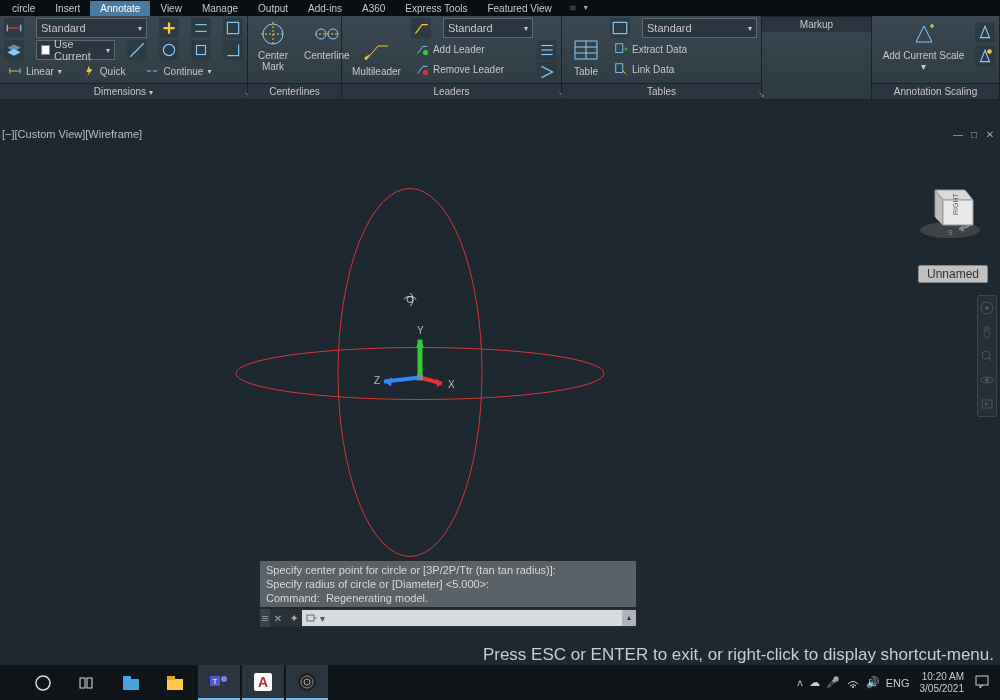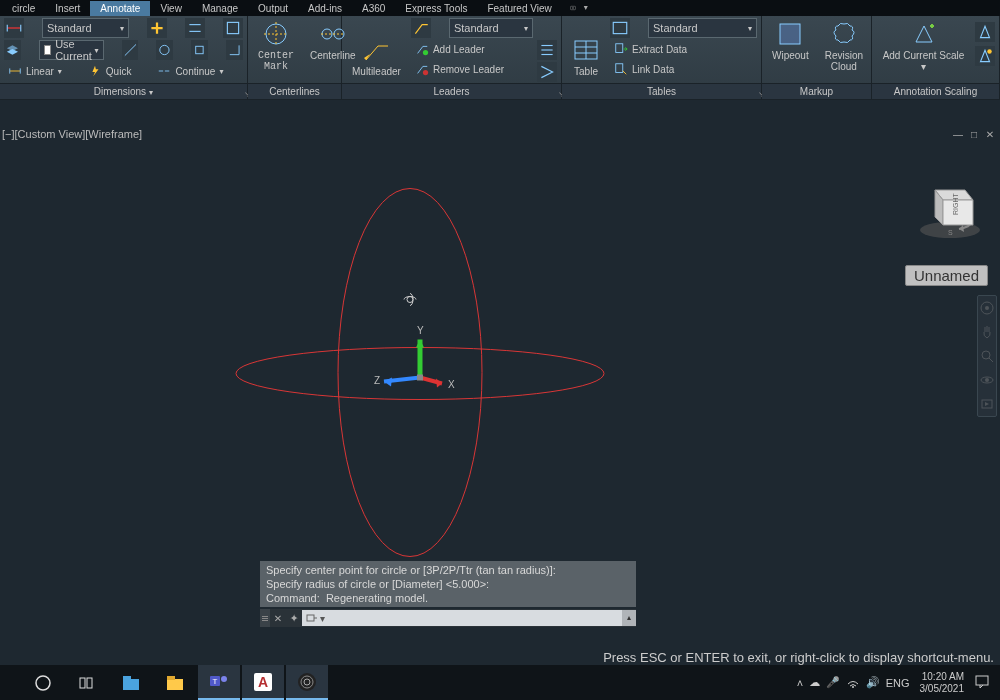--- a/index.html
+++ b/index.html
@@ -16,60 +16,60 @@
   .ribbon { height: 84px; background: linear-gradient(#3a4750, #2e3a42); display: flex; border-bottom: 1px solid #1a2228; }
   .panel { border-right: 1px solid #1a2228; display: flex; flex-direction: column; position: relative; }
   .panel-body { flex: 1; display: flex; padding: 2px 4px 0 4px; gap: 4px; }
   .panel-title { height: 16px; font-size: 10px; color: #c8c8c8; text-align: center; background: #2a3540; border-top: 1px solid #1a2228; line-height: 16px; position: relative; }
   .panel-title .arrow { position: absolute; right: 3px; top: 3px; width: 0; height: 0; font-size: 8px; color: #888; }
   .panel-title .caret { font-size: 8px; margin-left: 3px; }
 
   .combo { height: 20px; background: #2a3540; border: 1px solid #5a6870; display: flex; align-items: center; padding: 0 4px; font-size: 11px; color: #c8c8c8; position: relative; }
   .combo .caret { margin-left: auto; font-size: 8px; }
   .small-btn { width: 20px; height: 20px; background: #2e3a42; border: 1px solid transparent; display: flex; align-items: center; justify-content: center; }
-  .row { display: flex; gap: 18px; align-items: center; }
+  .row { display: flex; gap: 12px; align-items: center; }
   .col { display: flex; flex-direction: column; gap: 2px; }
 
   .big-btn { display: flex; flex-direction: column; align-items: center; justify-content: flex-start; padding: 2px 6px; color: #c8c8c8; font-size: 10px; text-align: center; gap: 2px; }
   .big-btn .icon { width: 28px; height: 28px; display: flex; align-items: center; justify-content: center; }
   .text-btn { display: flex; align-items: center; gap: 4px; color: #c8c8c8; font-size: 10px; padding: 1px 4px; height: 18px; }
   .text-btn .icon { width: 14px; height: 14px; }
 
   
   .svg-icon { width: 100%; height: 100%; }
 
   
   .drawing-area { position: absolute; top: 100px; left: 0; right: 0; bottom: 35px; background: #1e2830; }
   .view-label { position: absolute; top: 28px; left: 2px; font-size: 11px; color: #bbb; }
   .window-controls { position: absolute; top: 28px; right: 4px; display: flex; gap: 4px; }
   .window-controls span { width: 12px; height: 12px; color: #aaa; font-size: 10px; display: flex; align-items: center; justify-content: center; }
 
   .viewcube-wrap { position: absolute; top: 75px; right: 15px; width: 70px; height: 70px; }
-  .unnamed-tag { position: absolute; top: 165px; right: 12px; background: #c0c0c0; color: #333; font-size: 15px; padding: 1px 8px; border: 1px solid #888; border-radius: 2px; }
+  .unnamed-tag { position: absolute; top: 165px; right: 12px; background: #c0c0c0; color: #333; font-size: 12px; padding: 1px 8px; border: 1px solid #888; border-radius: 2px; }
 
   .nav-bar { position: absolute; right: 3px; top: 195px; width: 20px; background: rgba(60,70,80,0.3); border: 1px solid #3a4750; border-radius: 2px; display: flex; flex-direction: column; align-items: center; padding: 4px 0; gap: 8px; }
   .nav-bar .nicon { width: 16px; height: 16px; opacity: 0.4; }
 
   .canvas-svg { position: absolute; top: 0; left: 0; width: 100%; height: 100%; }
 
   
   .cmd-area { position: absolute; bottom: 73px; left: 260px; width: 376px; }
   .cmd-history { background: #5a6268; color: #d8d8d8; font-family: "Consolas", monospace; font-size: 11px; padding: 2px 6px; line-height: 14px; }
   .cmd-history .line { white-space: pre; }
   .cmd-input-row { display: flex; align-items: center; background: #2a3238; height: 18px; margin-top: 2px; }
   .cmd-handle { width: 10px; height: 18px; background: #3a4248; display:flex; flex-direction:column; justify-content:center; gap:1px; padding:0 2px;}
   .cmd-handle i { height:1px; background:#888; }
   .cmd-close { width: 16px; text-align: center; color: #aaa; font-size: 10px; }
   .cmd-customize { width: 16px; text-align: center; color: #aaa; font-size: 11px; }
   .cmd-input { flex: 1; background: #d8dce0; height: 16px; display: flex; align-items: center; padding: 0 4px; }
   .cmd-input svg { width: 12px; height: 12px; }
   .cmd-input span { font-size: 10px; color: #555; margin-left: 2px; }
   .cmd-scroll { width: 14px; height: 16px; background: #b0b4b8; text-align: center; font-size: 8px; color: #333; line-height:16px;}
 
-  .hint-bar { position: absolute; bottom: 35px; right: 6px; color: #ccc; font-size: 13px; }
+  .hint-bar { position: absolute; bottom: 35px; right: 6px; color: #ccc; font-size: 17px; }
 
   
   .taskbar { position: absolute; bottom: 0; left: 0; right: 0; height: 35px; background: #0f1418; display: flex; align-items: center; }
   .tb-left { display: flex; align-items: center; gap: 2px; height: 100%; }
   .tb-btn { width: 42px; height: 35px; display: flex; align-items: center; justify-content: center; }
   .tb-btn.active { background: #2a3540; border-bottom: 2px solid #76b9ed; }
   .tb-right { margin-left: auto; display: flex; align-items: center; gap: 10px; color: #ccc; font-size: 10px; padding-right: 10px; height: 100%; }
   .tb-tray { display: flex; gap: 6px; align-items: center; }
   .tb-tray span { font-size: 11px; }
   .tb-clock { text-align: right; line-height: 12px; }
@@ -197,21 +197,21 @@
   <div class="panel" style="width:94px">
     <div class="panel-body">
       <div class="big-btn">
         <span class="icon">
             <svg viewBox="0 0 28 28">
               <circle cx="14" cy="14" r="10" fill="none" stroke="#8cf"></circle>
               <line x1="14" y1="2" x2="14" y2="26" stroke="#ffc533" stroke-dasharray="2 2"></line>
               <line x1="2" y1="14" x2="26" y2="14" stroke="#ffc533" stroke-dasharray="2 2"></line>
             </svg>
           </span>
-        <span style="white-space:pre-line;font-family:Liberation Mono, monospace;">Center Mark</span>
+        <span style="white-space:pre-line;">Center Mark</span>
       </div>
       <div class="big-btn">
         <span class="icon">
             <svg viewBox="0 0 28 28">
               <circle cx="8" cy="14" r="5" fill="none" stroke="#8cf"></circle>
               <circle cx="20" cy="14" r="5" fill="none" stroke="#8cf"></circle>
               <line x1="2" y1="14" x2="26" y2="14" stroke="#ffc533" stroke-dasharray="2 2"></line>
             </svg>
           </span>
         <span>Centerline</span>
@@ -314,39 +314,20 @@
                 <path d="M10 10 L14 14" stroke="#ffc533"></path>
               </svg></span>
           <span>Link Data</span>
         </div>
       </div>
     </div>
     <div class="panel-title"><span>Tables</span><span class="arrow">↘</span></div>
   </div>
 
   <div class="panel" style="width:110px">
-    <div class="panel-body">
-      <div class="big-btn">
-        <span class="icon">
-            <svg viewBox="0 0 28 28">
-              <rect x="4" y="4" width="20" height="20" fill="#5577aa" opacity="0.6"></rect>
-              <rect x="4" y="4" width="20" height="20" fill="none" stroke="#8cf"></rect>
-            </svg>
-          </span>
-        <span>Wipeout</span>
-      </div>
-      <div class="big-btn">
-        <span class="icon">
-            <svg viewBox="0 0 28 28">
-              <path d="M6 10 Q4 6 8 6 Q10 2 14 4 Q18 2 20 6 Q24 6 22 10 Q26 12 22 16 Q24 20 20 20 Q18 24 14 22 Q10 24 8 20 Q4 20 6 16 Q2 12 6 10 Z" fill="none" stroke="#8cf"></path>
-            </svg>
-          </span>
-        <span style="white-space:pre-line;">Revision Cloud</span>
-      </div>
-    </div>
     <div class="panel-title"><span>Markup</span></div>
   </div>
 
   <div class="panel" style="flex:1">
     <div class="panel-body">
       <div class="big-btn">
         <span class="icon">
             <svg viewBox="0 0 28 28">
               <path d="M6 22 L14 6 L22 22 Z" fill="none" stroke="#8cf"></path>
               <path d="M20 6 L24 6 M22 4 L22 8" stroke="#7c4" stroke-width="2"></path>

